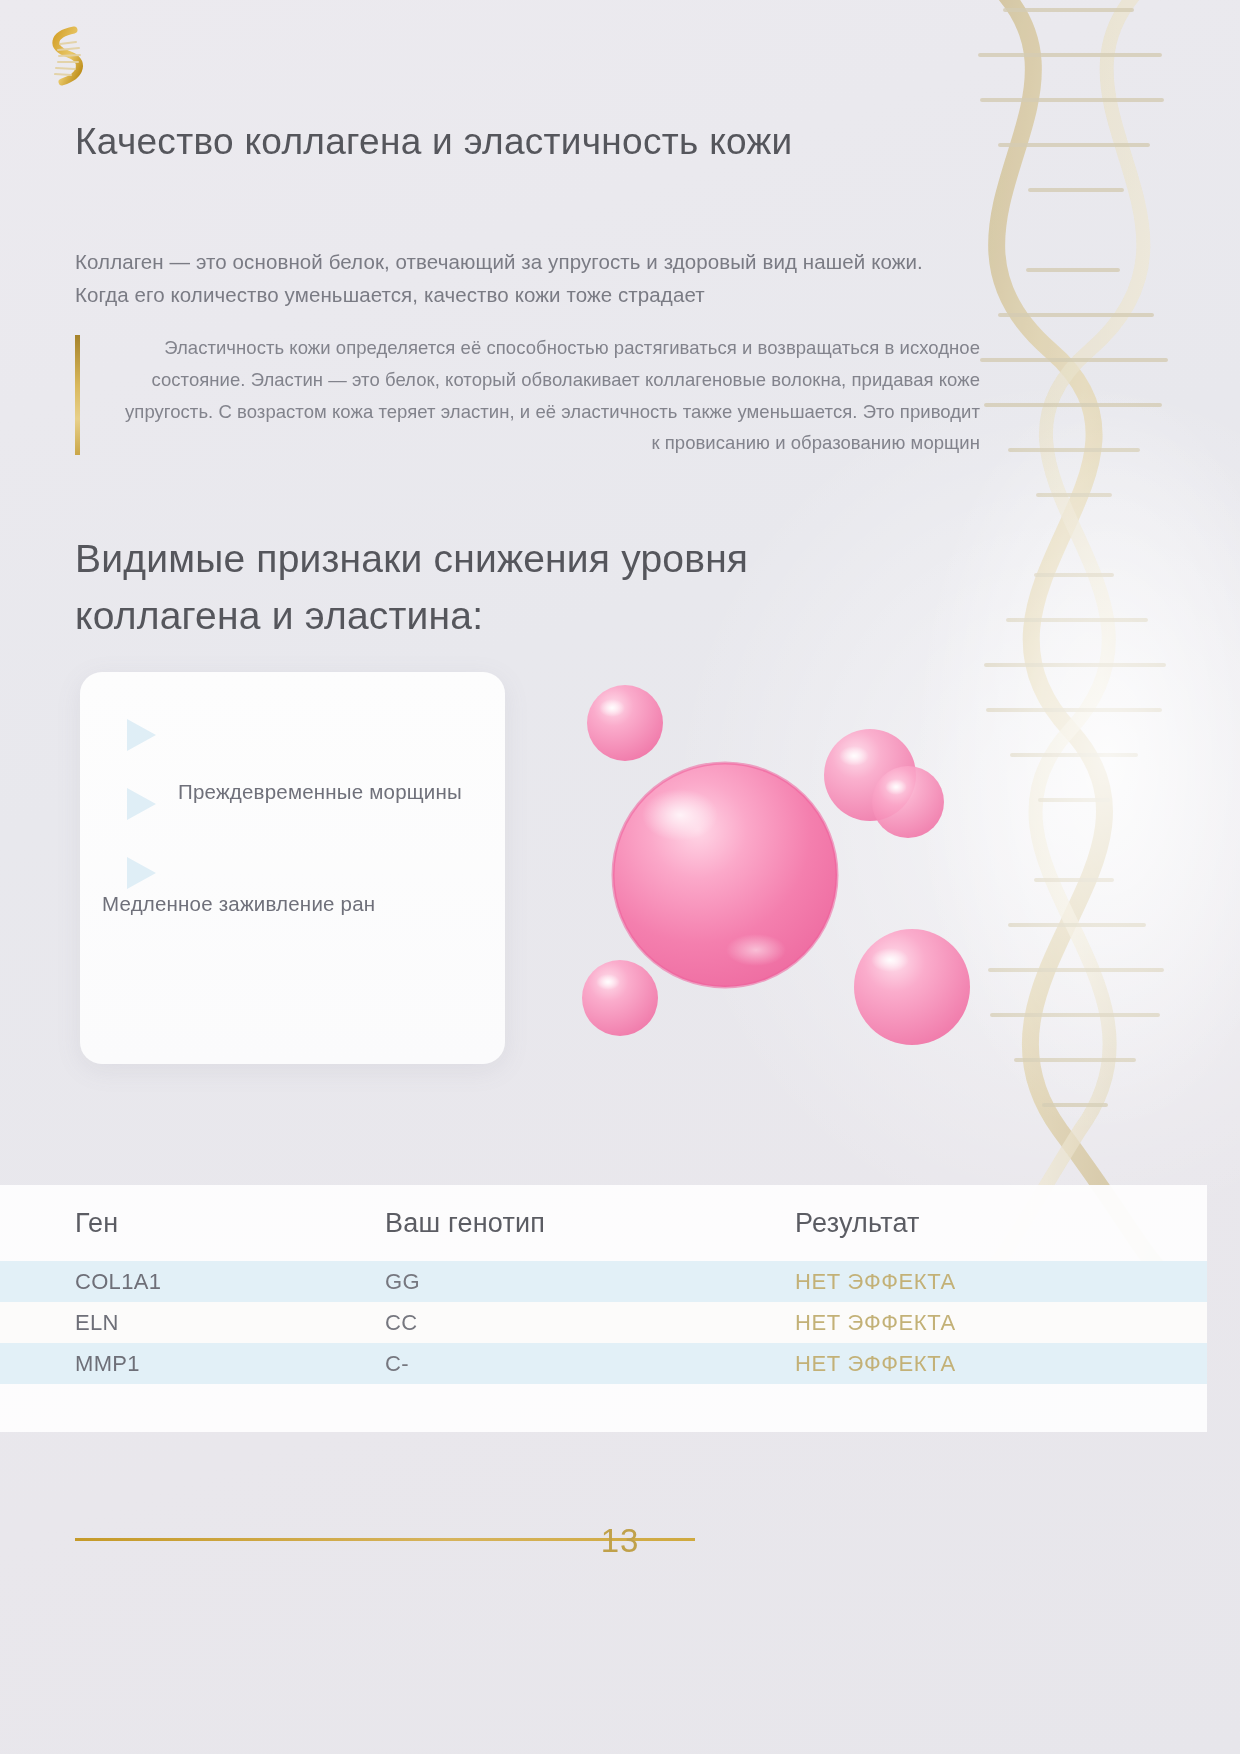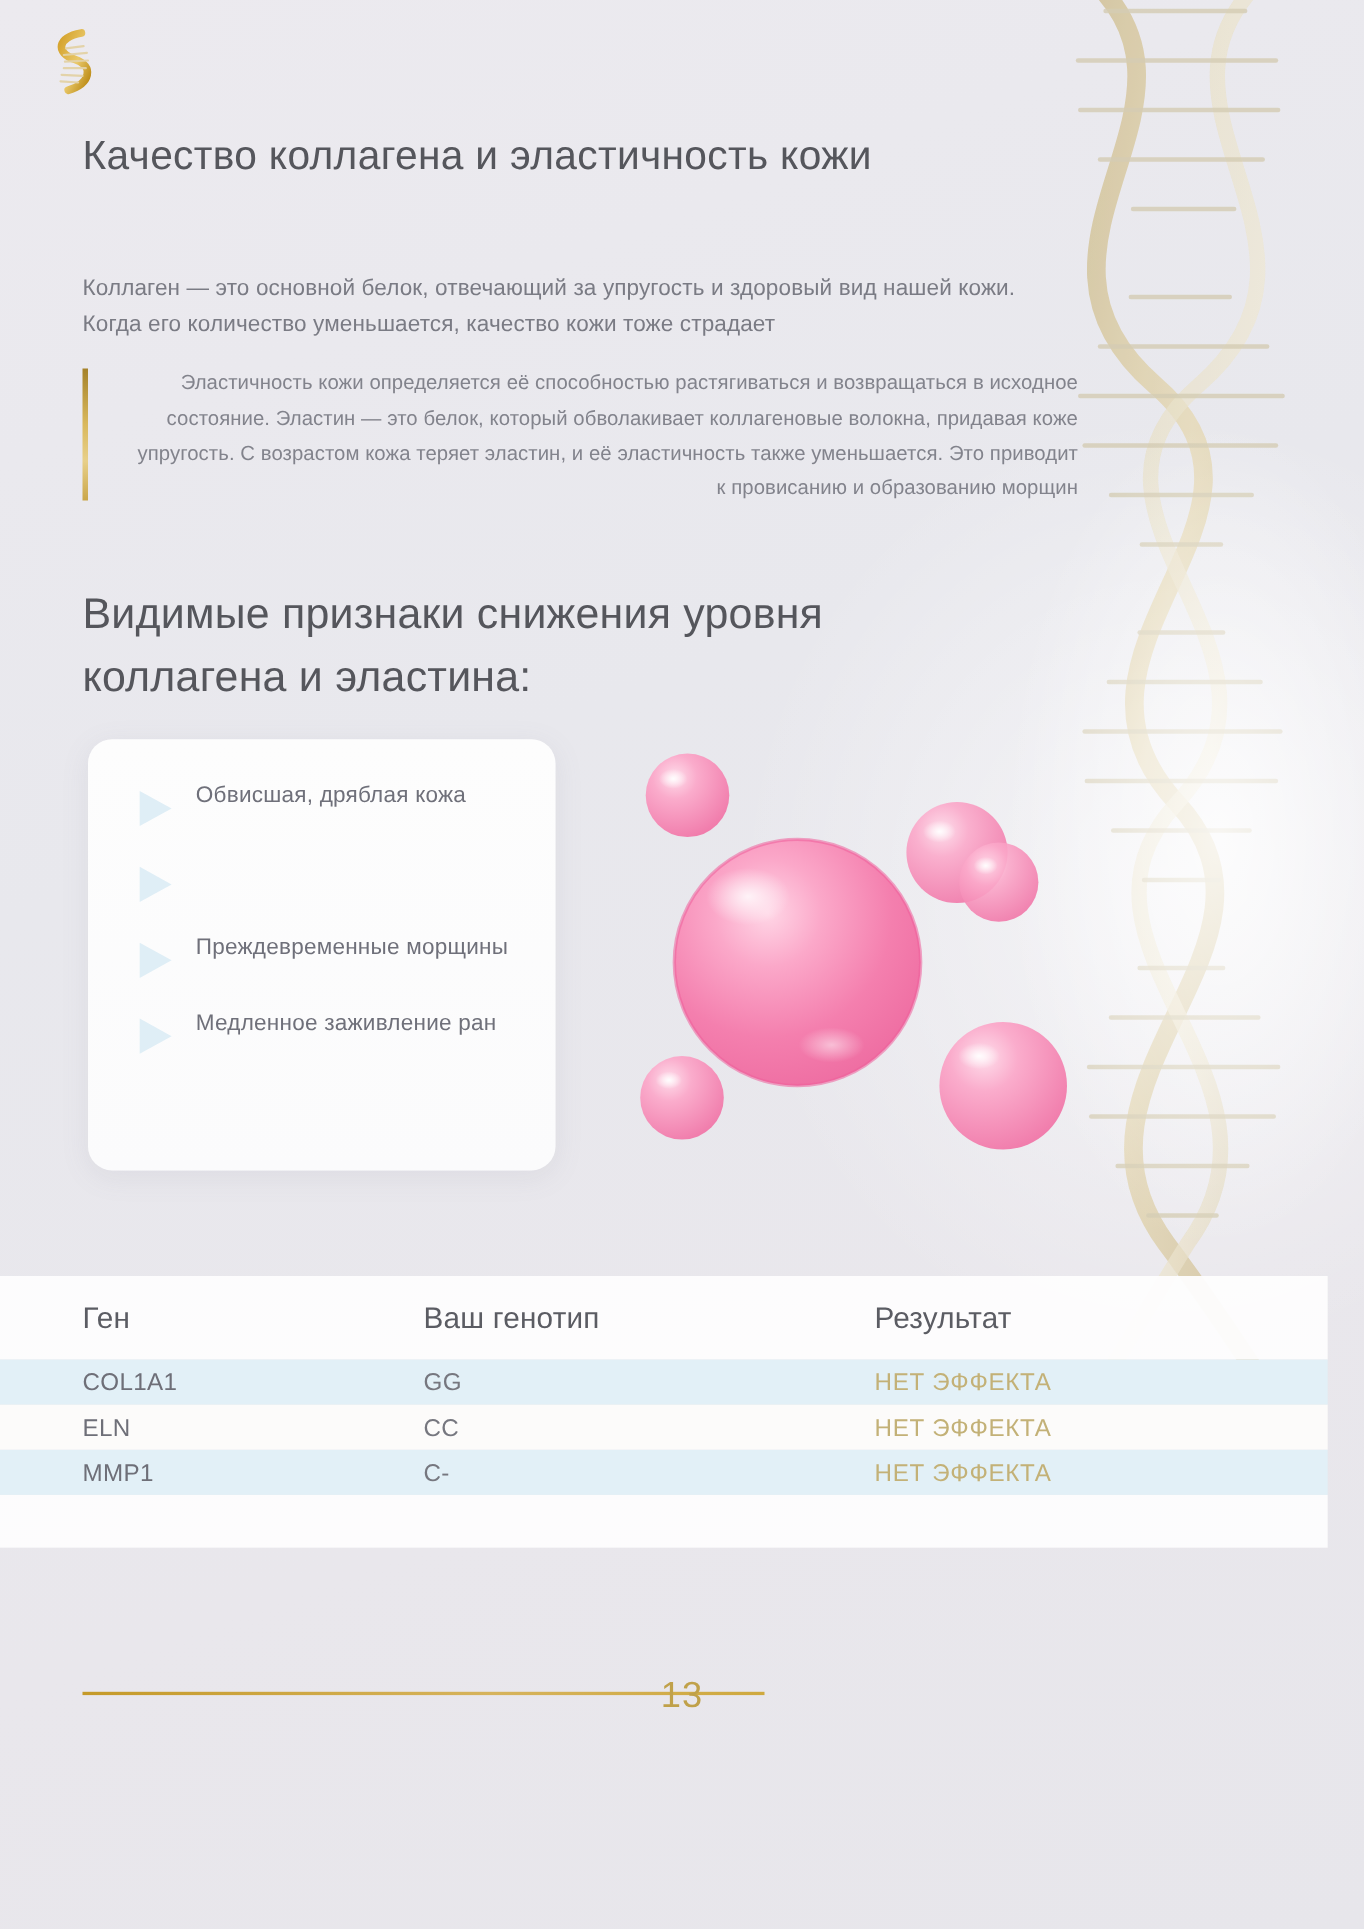--- a/index.html
+++ b/index.html
@@ -77,40 +77,40 @@
   
   .card {
     position:absolute; left:80px; top:672px;
     width:425px; height:392px;
     background:linear-gradient(180deg,#fdfdfd 0%,#fbfbfc 100%);
     border-radius:22px;
     box-shadow:0 6px 26px rgba(120,120,140,.10);
     padding:36px 26px 20px 22px;
   }
   .bullet { display:flex; align-items:flex-start; margin-bottom:26px; }
-  .bullet:last-child { margin-bottom:0; }
+  .bullet:last-child { margin-bottom:0;flex-direction:column; }
   .tri {
     flex:0 0 auto; width:0; height:0;
     border-top:16px solid transparent;
     border-bottom:16px solid transparent;
     border-left:29px solid #dfeef6;
     margin:11px 22px 0 25px;
   }
   .bullet-text {
     font-size:20.5px; font-weight:300; line-height:1.45;
     color:#6f707a; letter-spacing:.2px; max-width:295px;
   }
 
   
   .molecules { position:absolute; left:560px; top:660px; width:470px; height:430px; pointer-events:none; }
   .molecules svg { width:100%; height:100%; display:block; }
 
   
   .table-wrap {
-    position:absolute; left:0; top:1160px; width:1207px;
+    position:absolute; left:0; top:1185px; width:1207px;
   }
   .t-row { display:flex; align-items:center; padding:0 75px; }
   .t-head { height:76px; background:rgba(253,253,253,.96); }
   .t-head .c { font-size:27px; font-weight:300; color:#5b5c63; letter-spacing:.2px; }
   .t-body-row { height:41px; font-size:22px; font-weight:300; letter-spacing:.3px; }
   .t-body-row.odd  { background:#e2f0f7; }
   .t-body-row.even { background:rgba(253,252,251,.93); }
   .c1 { width:310px; }
   .c2 { width:410px; }
   .c3 { flex:1; }
@@ -210,24 +210,20 @@
 <div class="quote">
   <span class="bar"></span>
   <span>Эластичность кожи определяется её способностью растягиваться и возвращаться в исходное состояние. Эластин — это белок, который обволакивает коллагеновые волокна, придавая коже упругость. С возрастом кожа теряет эластин, и её эластичность также уменьшается. Это приводит к провисанию и образованию морщин</span>
 </div>
 
 <h2 class="h2">Видимые признаки снижения уровня коллагена и эластина:</h2>
 
 <div class="card">
   <div class="bullet">
     <span class="tri"></span>
-    <span class="bullet-text">Обвисшая, дряблая кожа</span>
-  </div>
-  <div class="bullet">
-    <span class="tri"></span>
   </div>
   <div class="bullet">
     <span class="tri"></span>
     <span class="bullet-text">Преждевременные морщины</span>
   </div>
   <div class="bullet">
     <span class="tri"></span>
     <span class="bullet-text">Медленное заживление ран</span>
   </div>
 </div>

